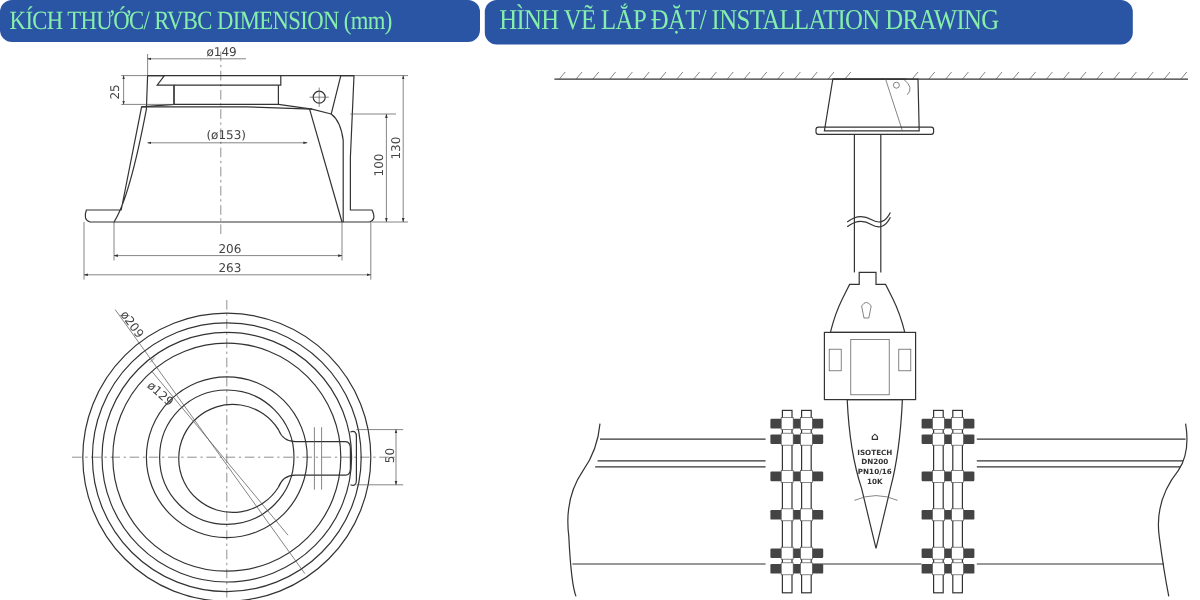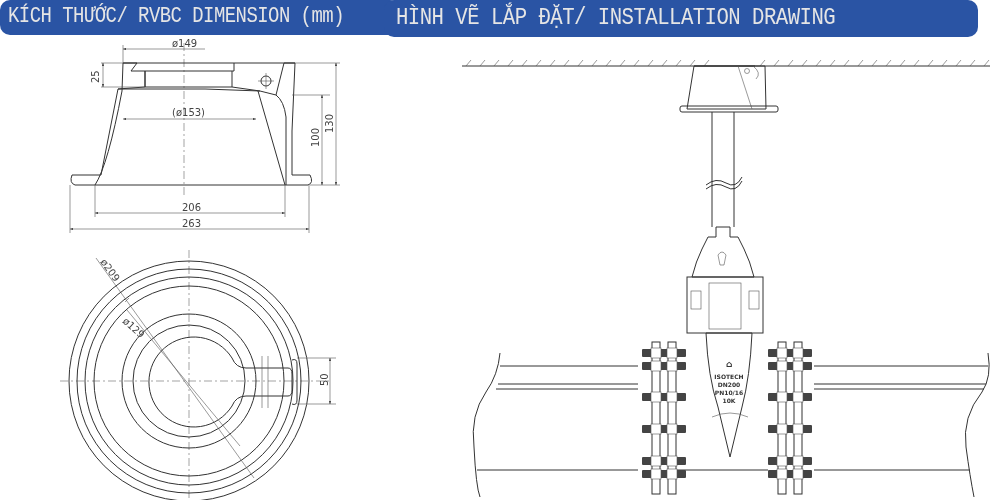--- a/index.html
+++ b/index.html
@@ -1,22 +1,22 @@
 <!DOCTYPE html>
 <html><head>
 <meta charset="utf-8">
 <style>
   html, body { margin:0; padding:0; background:#ffffff; }
   body { width:1000px; height:500px; position:relative; overflow:hidden;
          font-family:"Liberation Serif", "DejaVu Serif", serif; }
-  .band { position:absolute; background:#2a54a4; color:#e5e5e5;
-          font-family:Liberation Mono, monospace;
+  .band { position:absolute; background:#2a54a4; color:#86efac;
+          font-family:Liberation Serif, serif;
           font-stretch:condensed; white-space:nowrap;border-radius:10px; }
   .band-left { left:0; top:0; width:400px; height:35px; }
-  .band-right { left:384px; top:0; width:594px; height:37px; }
+  .band-right { left:404px; top:0; width:540px; height:37px; }
   .band span { position:absolute; top:4px; font-size:22px; letter-spacing:-0.6px;
                transform-origin:left center; }
   .band-left span { left:8px; transform:scaleX(0.86); }
   .band-right span { left:12px; transform:scaleX(0.86); font-size:24px; }
   svg { position:absolute; }
   .dim { font-family:"DejaVu Sans", sans-serif; font-size:10px; fill:#444; }
   .ln { stroke:#333; fill:none; stroke-width:1; }
   .thin { stroke:#555; fill:none; stroke-width:0.6; }
   .cl { stroke:#666; fill:none; stroke-width:0.6; stroke-dasharray:8 3 2 3; }
 </style>

